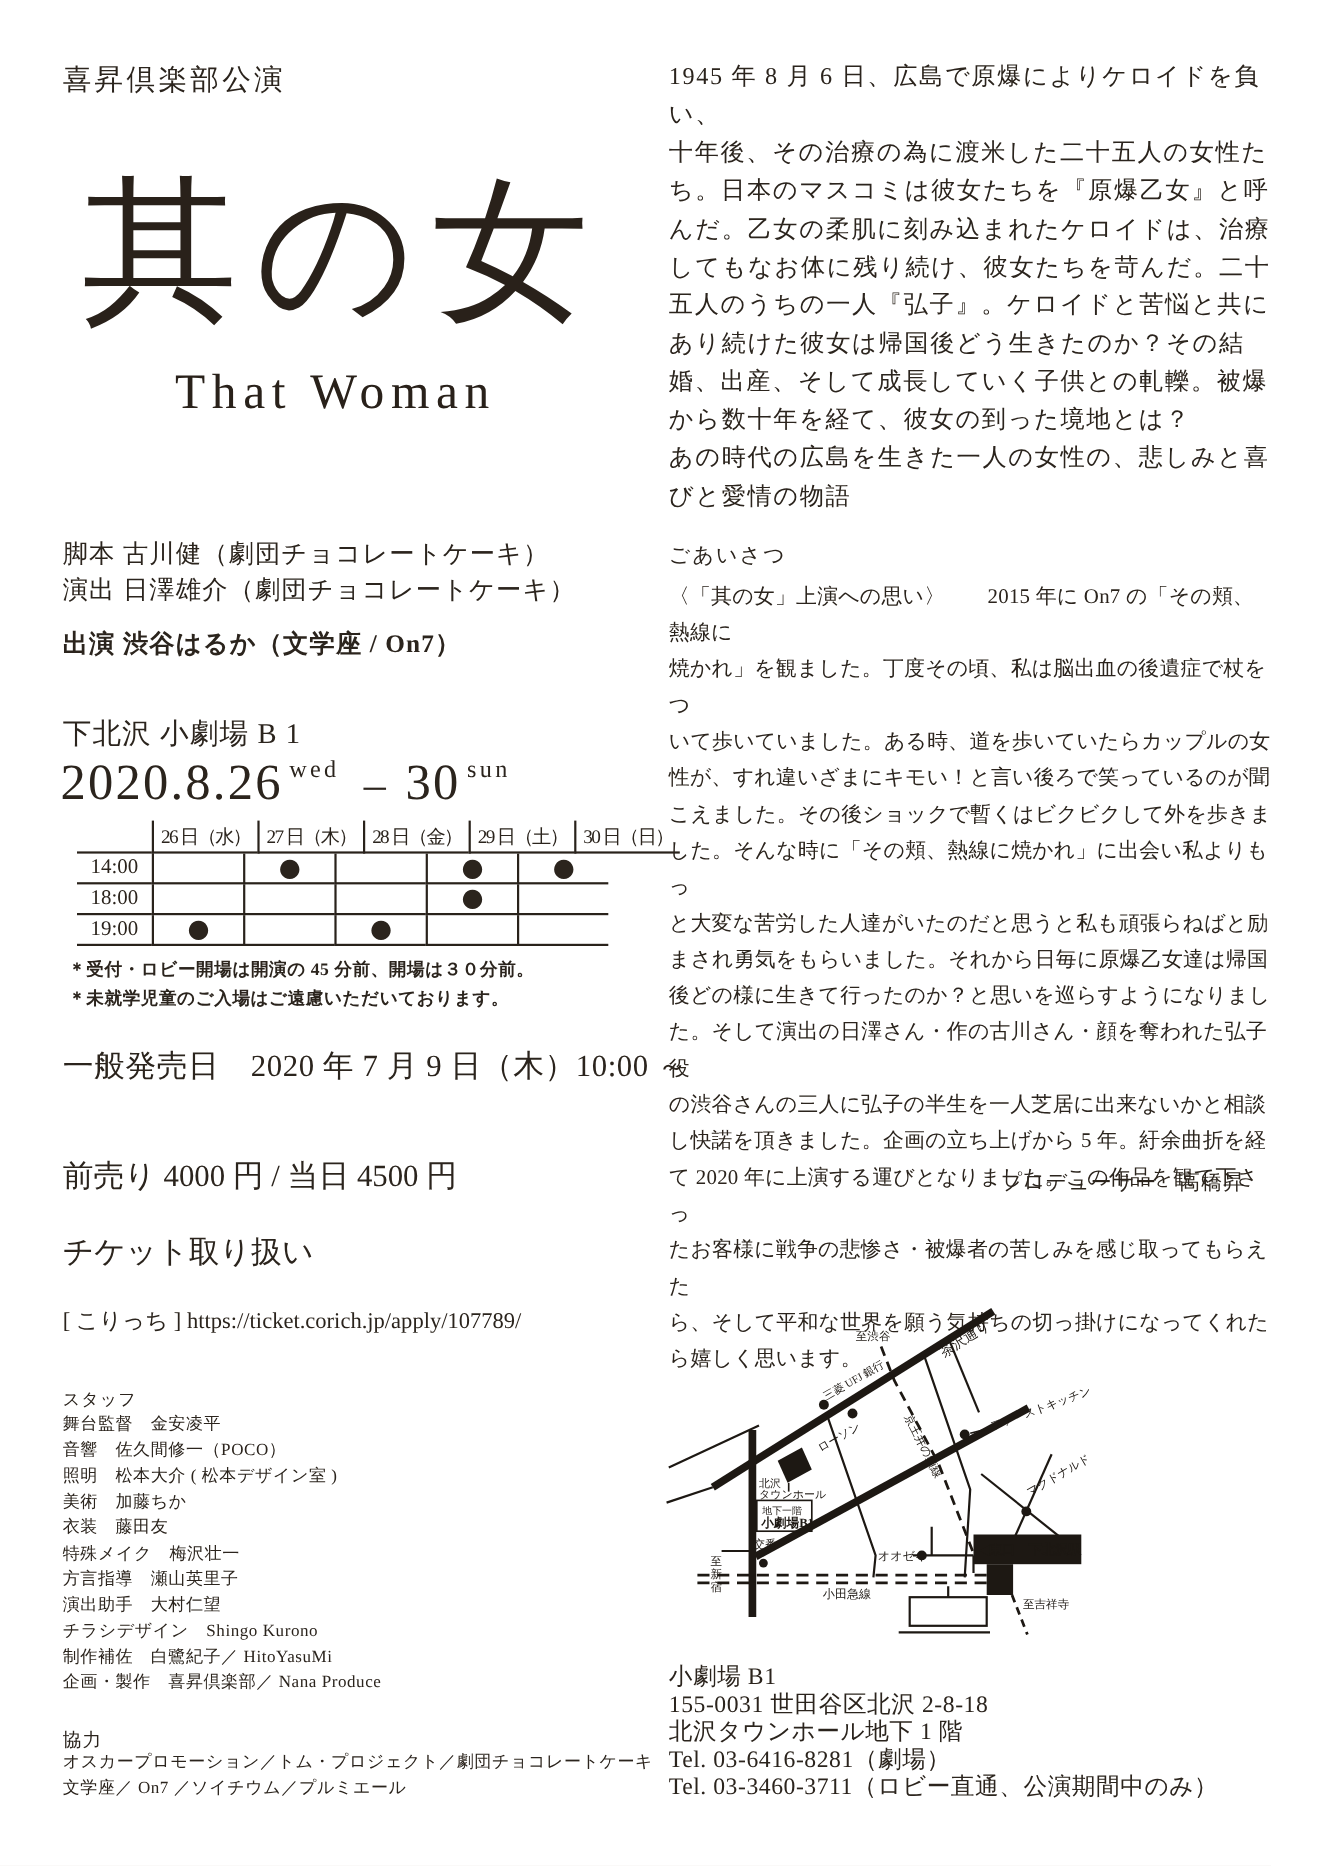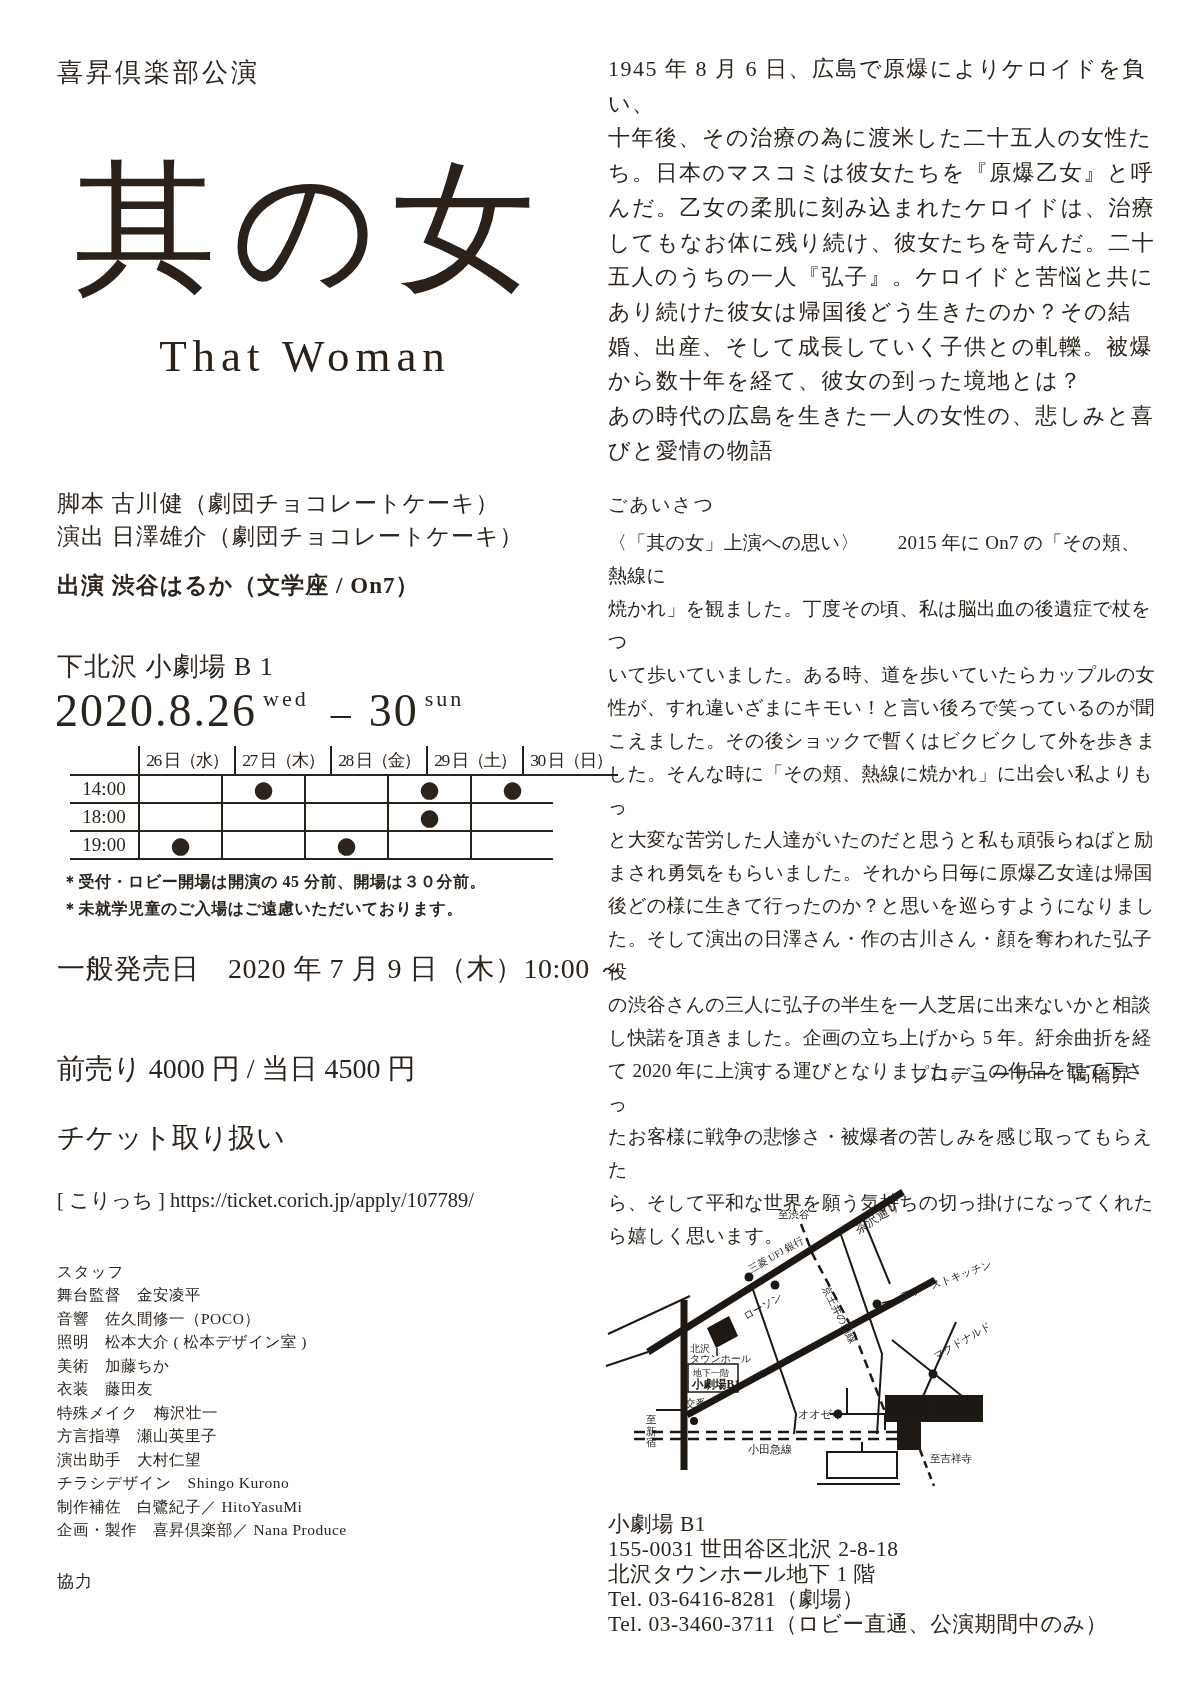--- a/index.html
+++ b/index.html
@@ -132,20 +132,22 @@
 照明　松本大介 ( 松本デザイン室 )
 美術　加藤ちか
 衣装　藤田友
 特殊メイク　梅沢壮一
 方言指導　瀬山英里子
 演出助手　大村仁望
 チラシデザイン　Shingo Kurono
 制作補佐　白鷺紀子／ HitoYasuMi
 企画・製作　喜昇倶楽部／ Nana Produce</div>
   <div class="abs coop-label">協力</div>
+  <div class="abs coop ml">オスカープロモーション／トム・プロジェクト／劇団チョコレートケーキ
+文学座／ On7 ／ソイチウム／プルミエール</div>
 
   <div class="abs intro ml">1945 年 8 月 6 日、広島で原爆によりケロイドを負い、
 十年後、その治療の為に渡米した二十五人の女性た
 ち。日本のマスコミは彼女たちを『原爆乙女』と呼
 んだ。乙女の柔肌に刻み込まれたケロイドは、治療
 してもなお体に残り続け、彼女たちを苛んだ。二十
 五人のうちの一人『弘子』。ケロイドと苦悩と共に
 あり続けた彼女は帰国後どう生きたのか？その結
 婚、出産、そして成長していく子供との軋轢。被爆
 から数十年を経て、彼女の到った境地とは？

